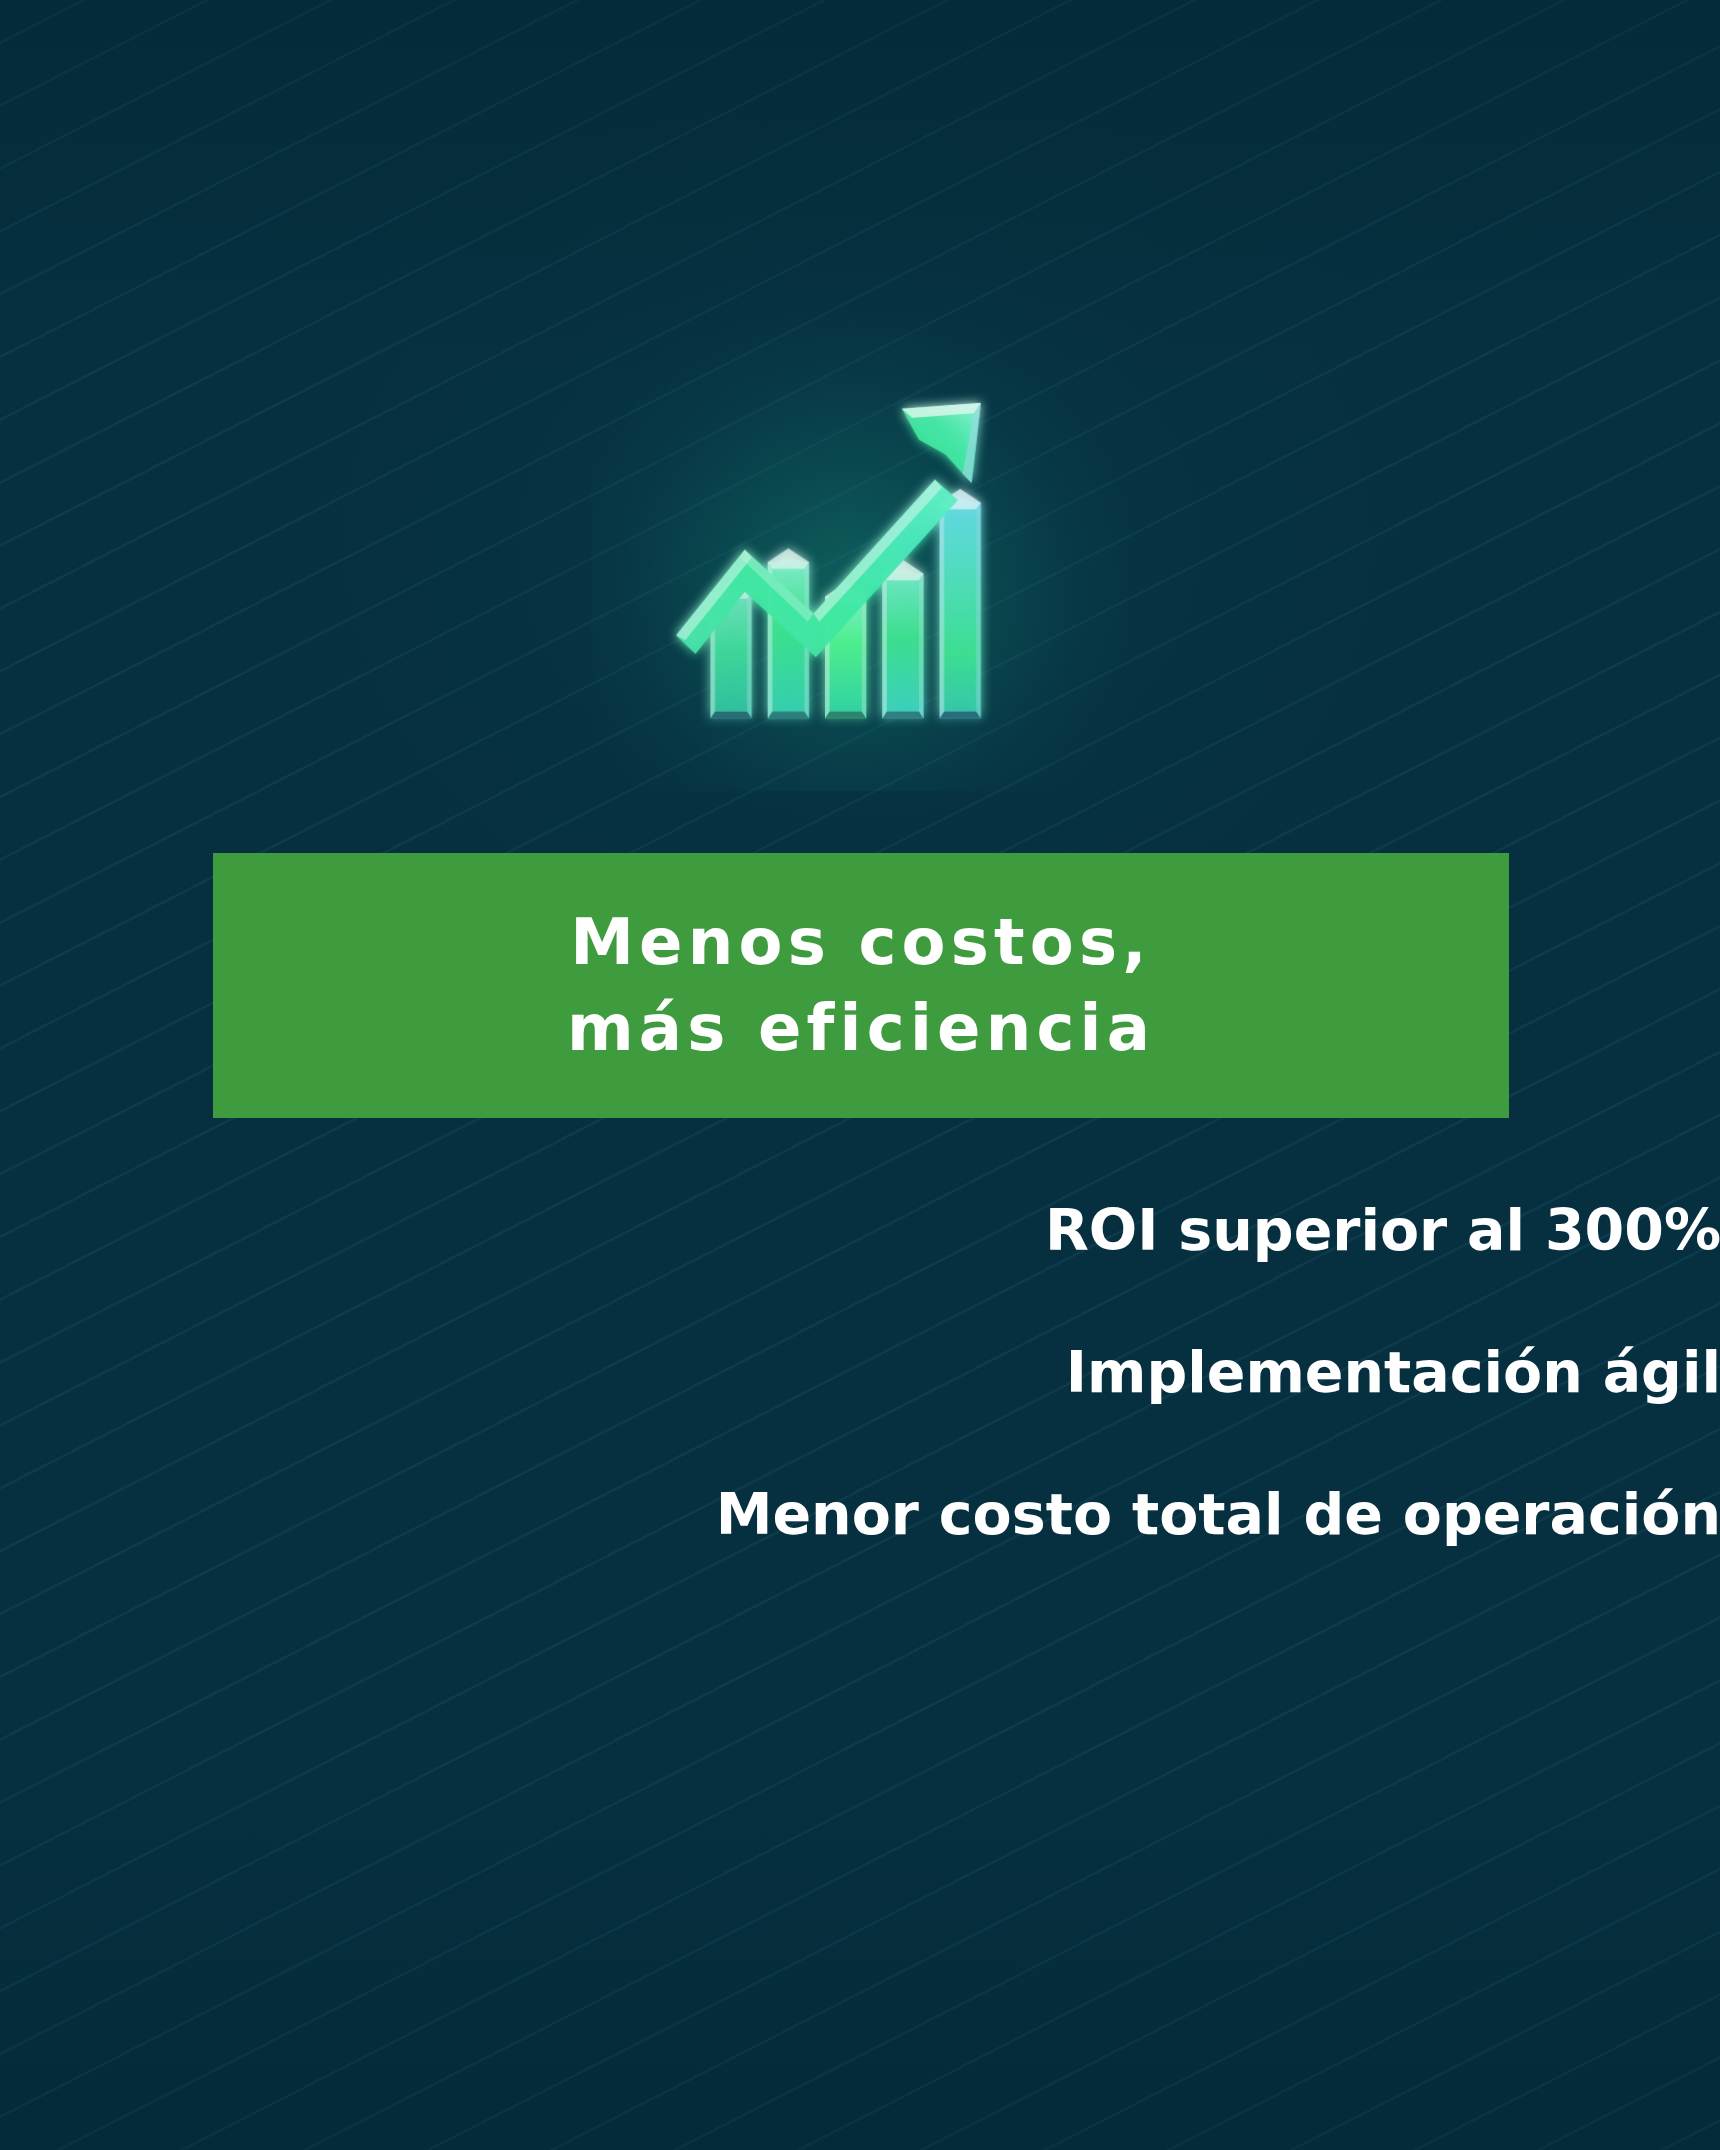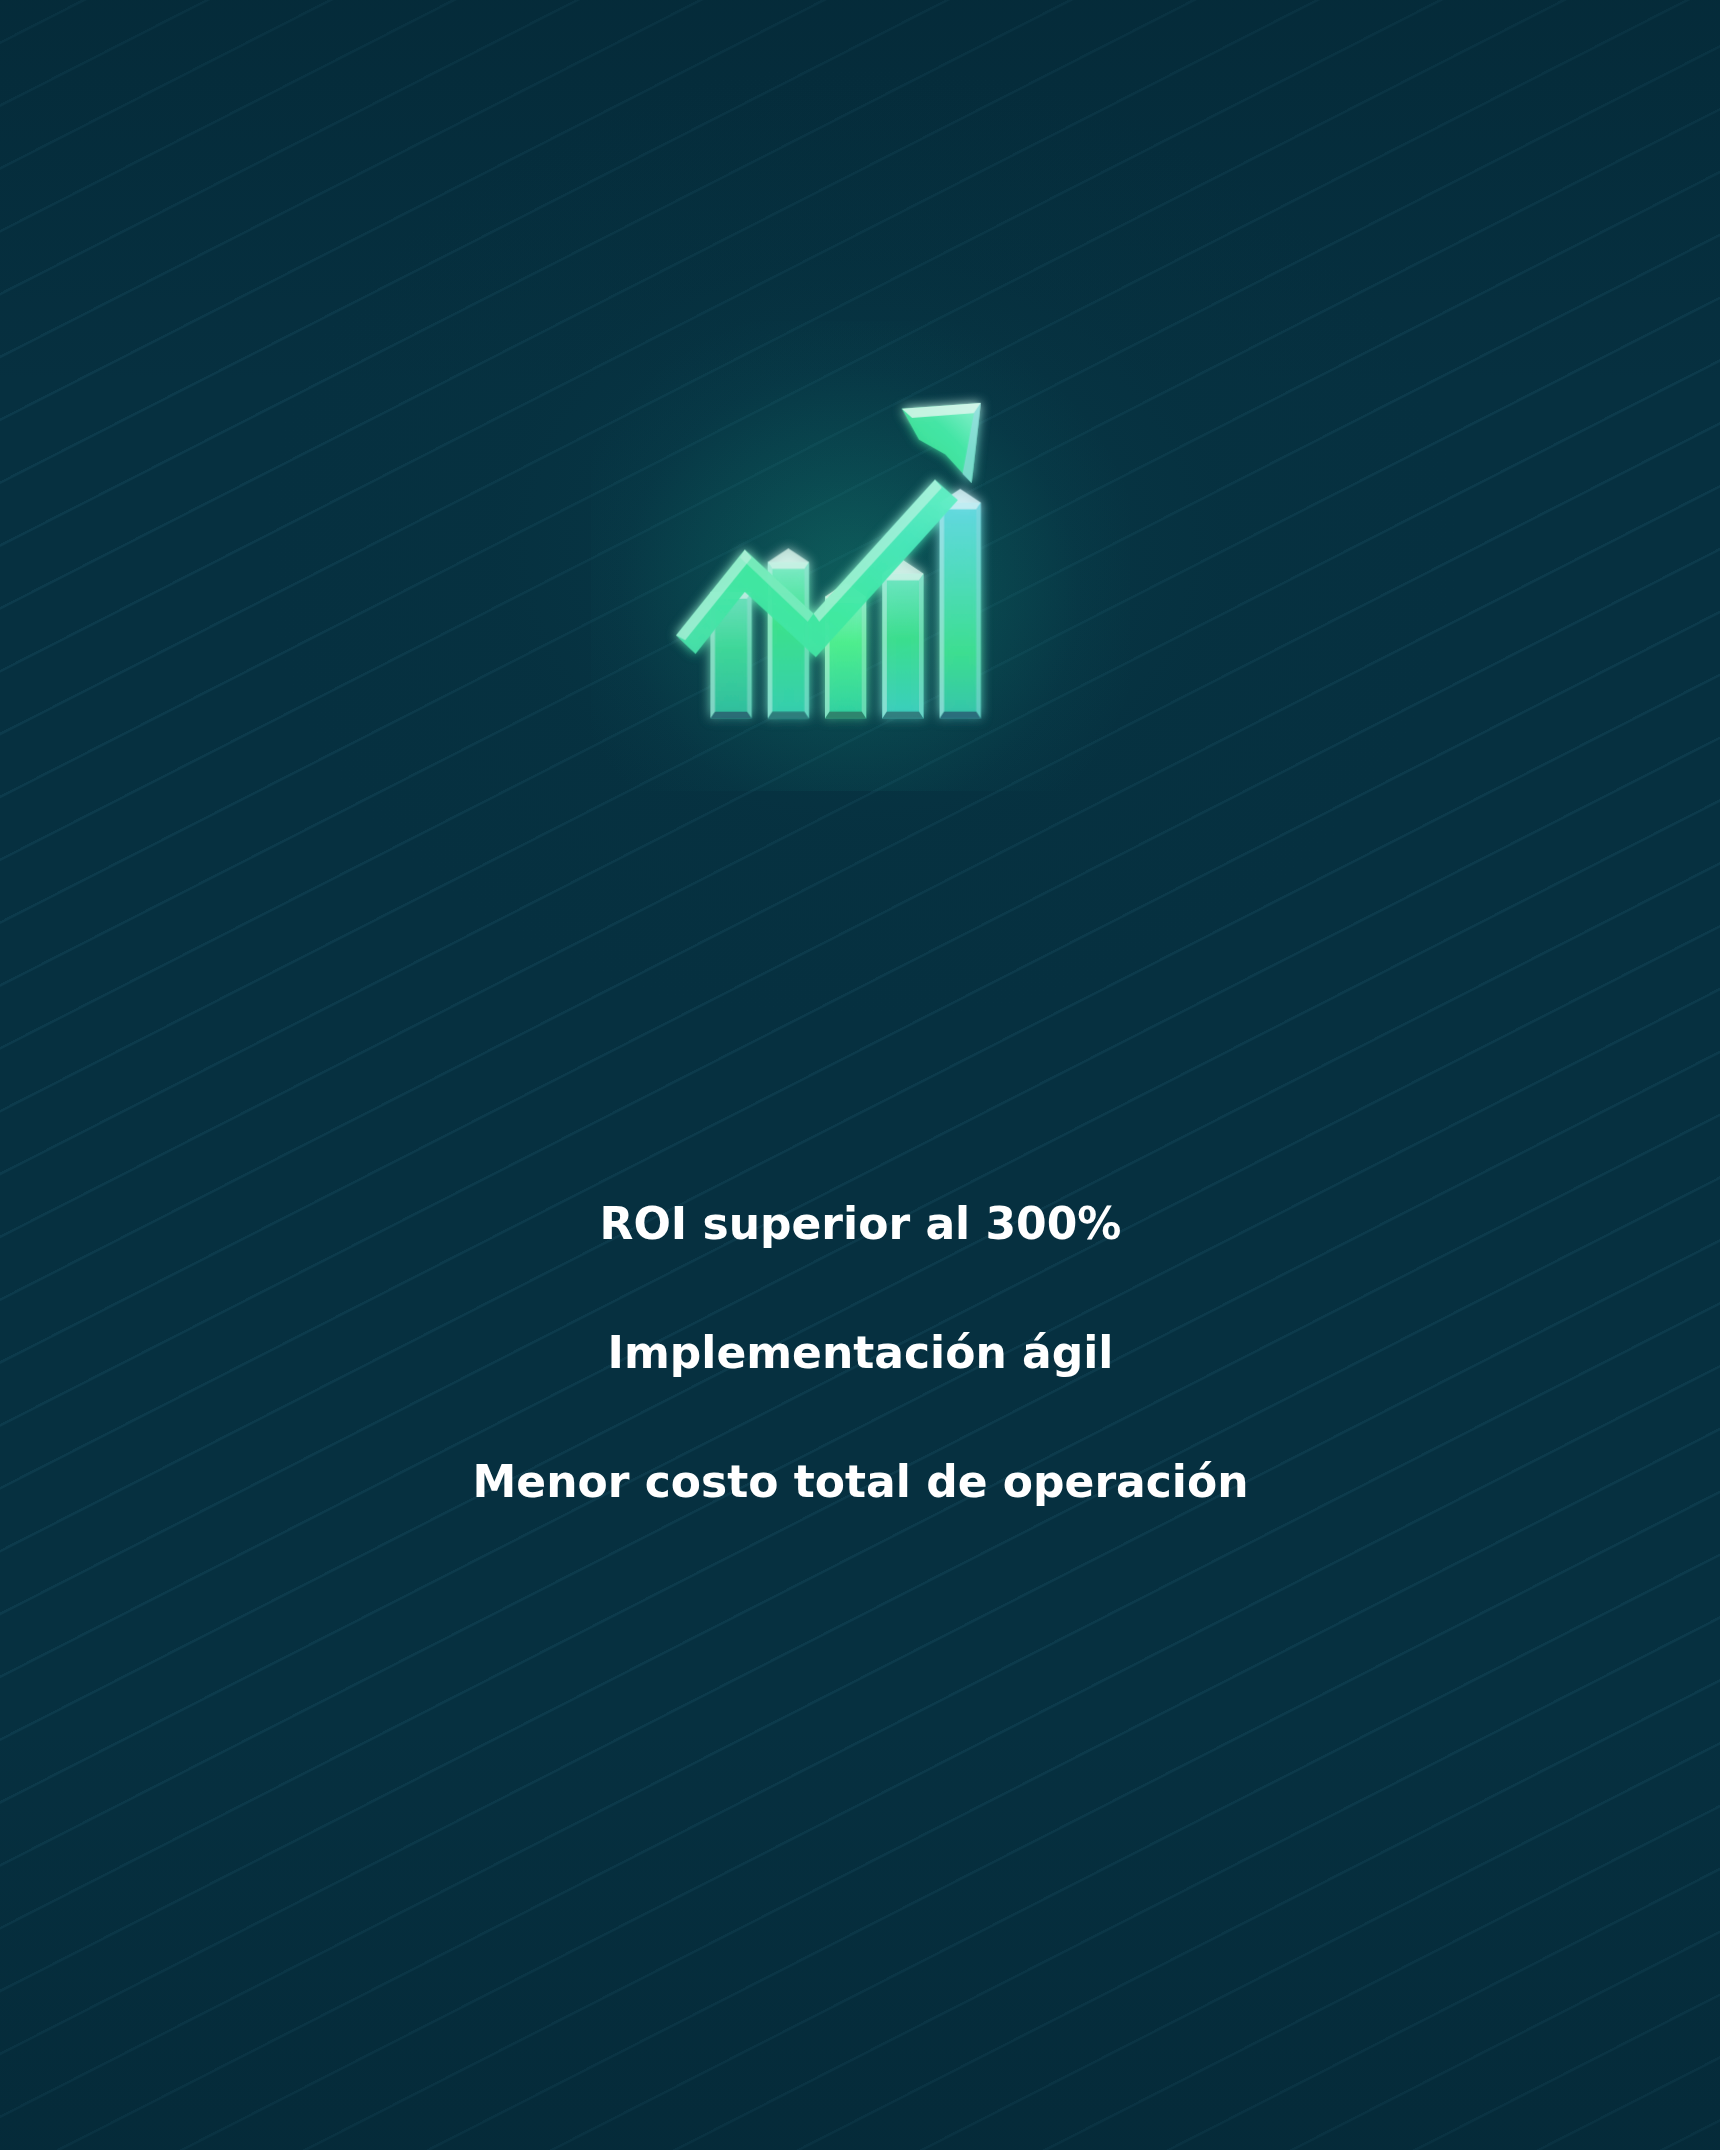--- a/index.html
+++ b/index.html
@@ -95,25 +95,26 @@
     position: absolute;
     left: 0;
     top: 1202px;
     width: 1721px;
     text-align: center;
   }
   .bullet {
     color: #ffffff;
     font-family: "DejaVu Sans", sans-serif;
     font-weight: bold;
-    font-size: 44px;
+    font-size: 57px;
     line-height: 1;
     letter-spacing: 0px;
     white-space: nowrap;
     margin: 0 0 85px 0;
+    text-align: right;
   }
   .bullet:last-child { margin-bottom: 0; }
 </style>
 </head>
 <body>
 
 <div id="page">
 
   <div id="stripes"></div>
   <div id="vignette"></div>
@@ -215,20 +216,24 @@
 
         <g>
           <path d="M 422 72 L 560 62 L 544 202 L 498 152 L 452 126 Z" fill="url(#arrowGrad)" opacity="0.95"></path>
           <path d="M 422 72 L 560 62 L 548 80 L 440 88 Z" fill="#e3f8f0" opacity="0.8"></path>
           <path d="M 560 62 L 544 202 L 528 186 L 548 80 Z" fill="#9fd8ea" opacity="0.6"></path>
         </g>
       </g>
     </svg>
   </div>
 
+  <div id="banner">
+    <div class="banner-line">Menos costos,</div>
+    <div class="banner-line">más eficiencia</div>
+  </div>
 
   <div id="bullets">
     <div class="bullet">ROI superior al 300%</div>
     <div class="bullet">Implementación ágil</div>
     <div class="bullet">Menor costo total de operación</div>
   </div>
 
 </div>
 
 

